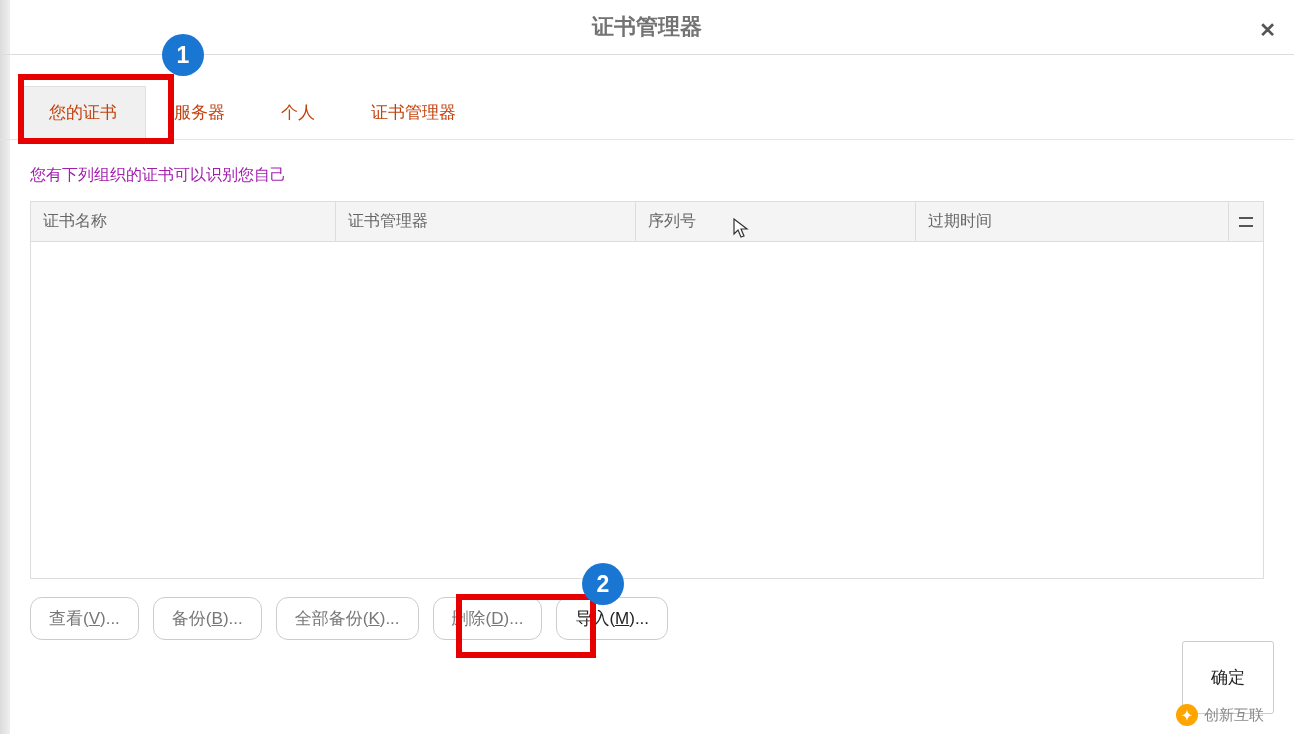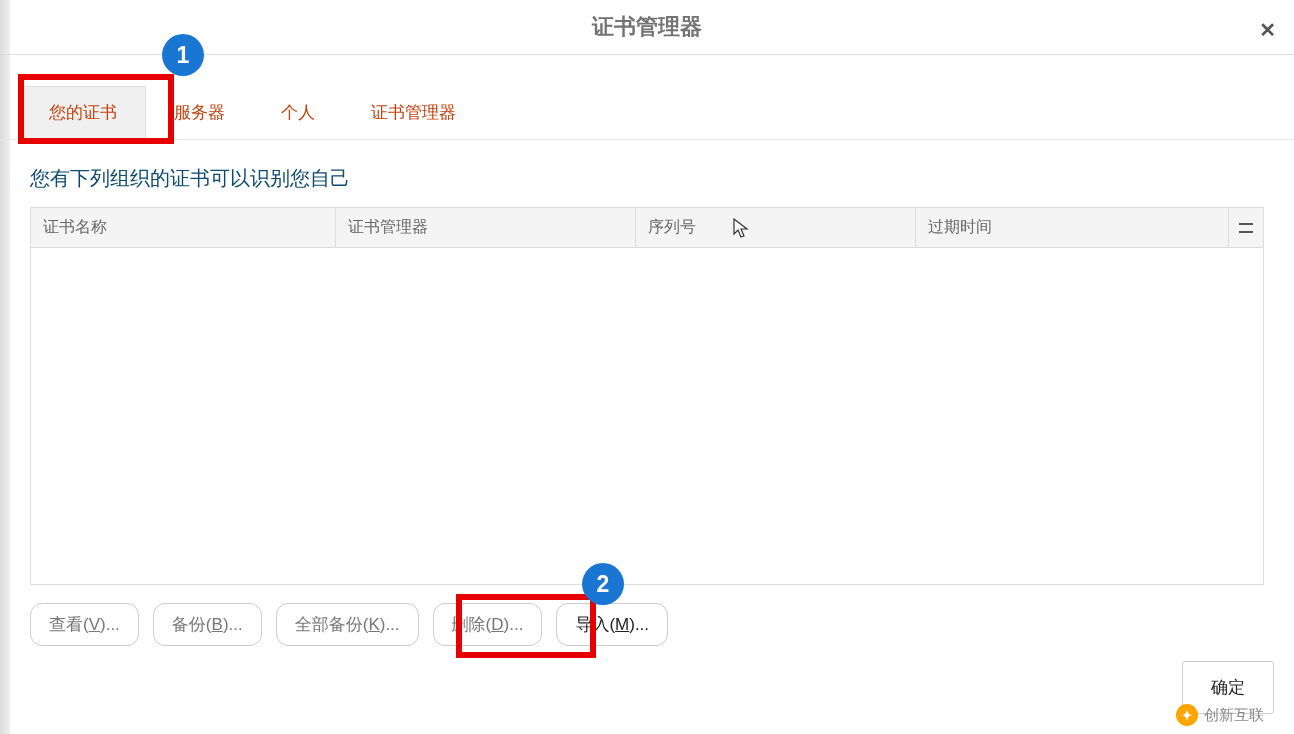--- a/index.html
+++ b/index.html
@@ -86,22 +86,22 @@
     .badge-1 {
       top: 34px;
       left: 162px;
     }
     .badge-2 {
       top: 563px;
       left: 582px;
     }
     .description {
       padding: 25px 34px 15px 30px;
-      font-size: 20px;
-      color: #0c4a6e;
+      font-size: 16px;
+      color: #a21caf;
     }
     .table-container {
       margin: 0 30px;
       border: 1px solid #ddd;
       height: 378px;
       display: flex;
       flex-direction: column;
       gap: 36px;
     }
     .table-header {
@@ -183,21 +183,21 @@
     }
     .footer {
       position: absolute;
       bottom: 20px;
       right: 20px;
       display: flex;
       align-items: center;
       gap: 10px;
     }
     .ok-btn {
-      padding: 14px 28px;
+      padding: 24px 28px;
       font-size: 17px;
       border: 1px solid #ccc;
       background: #fff;
       color: #222;
       cursor: pointer;
       border-radius: 3px;
     }
     .watermark {
       position: absolute;
       bottom: 8px;

